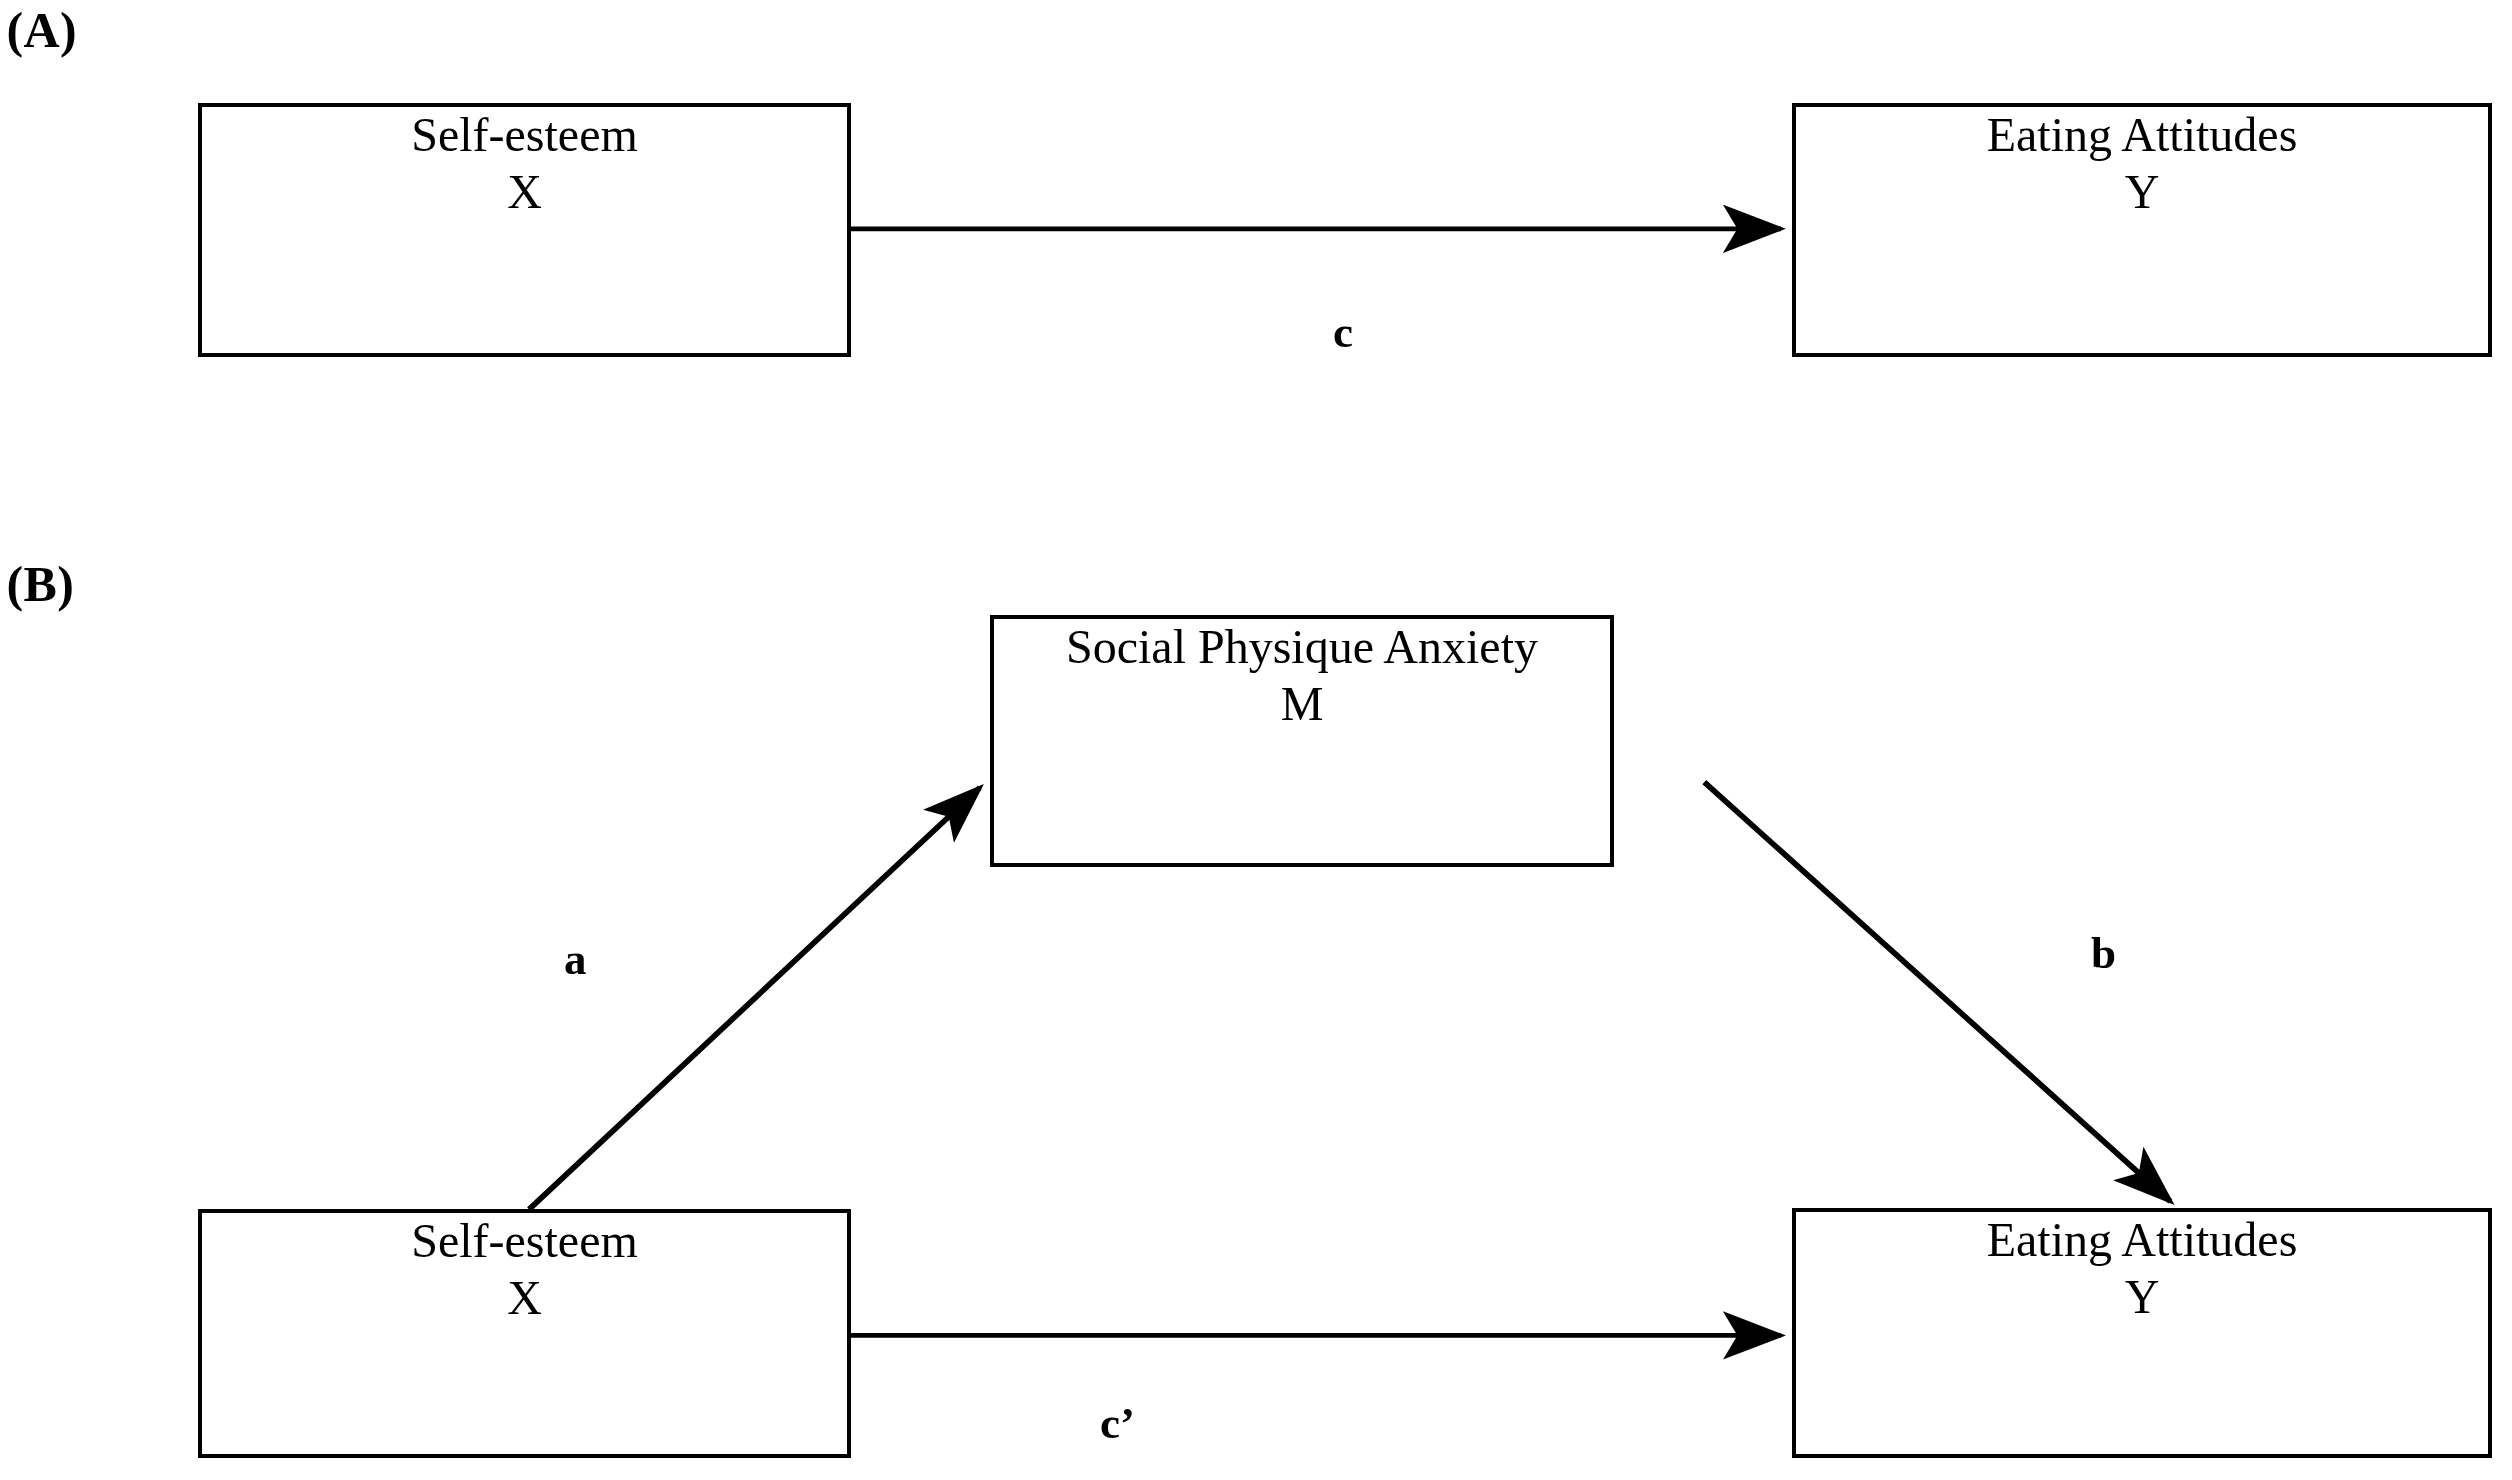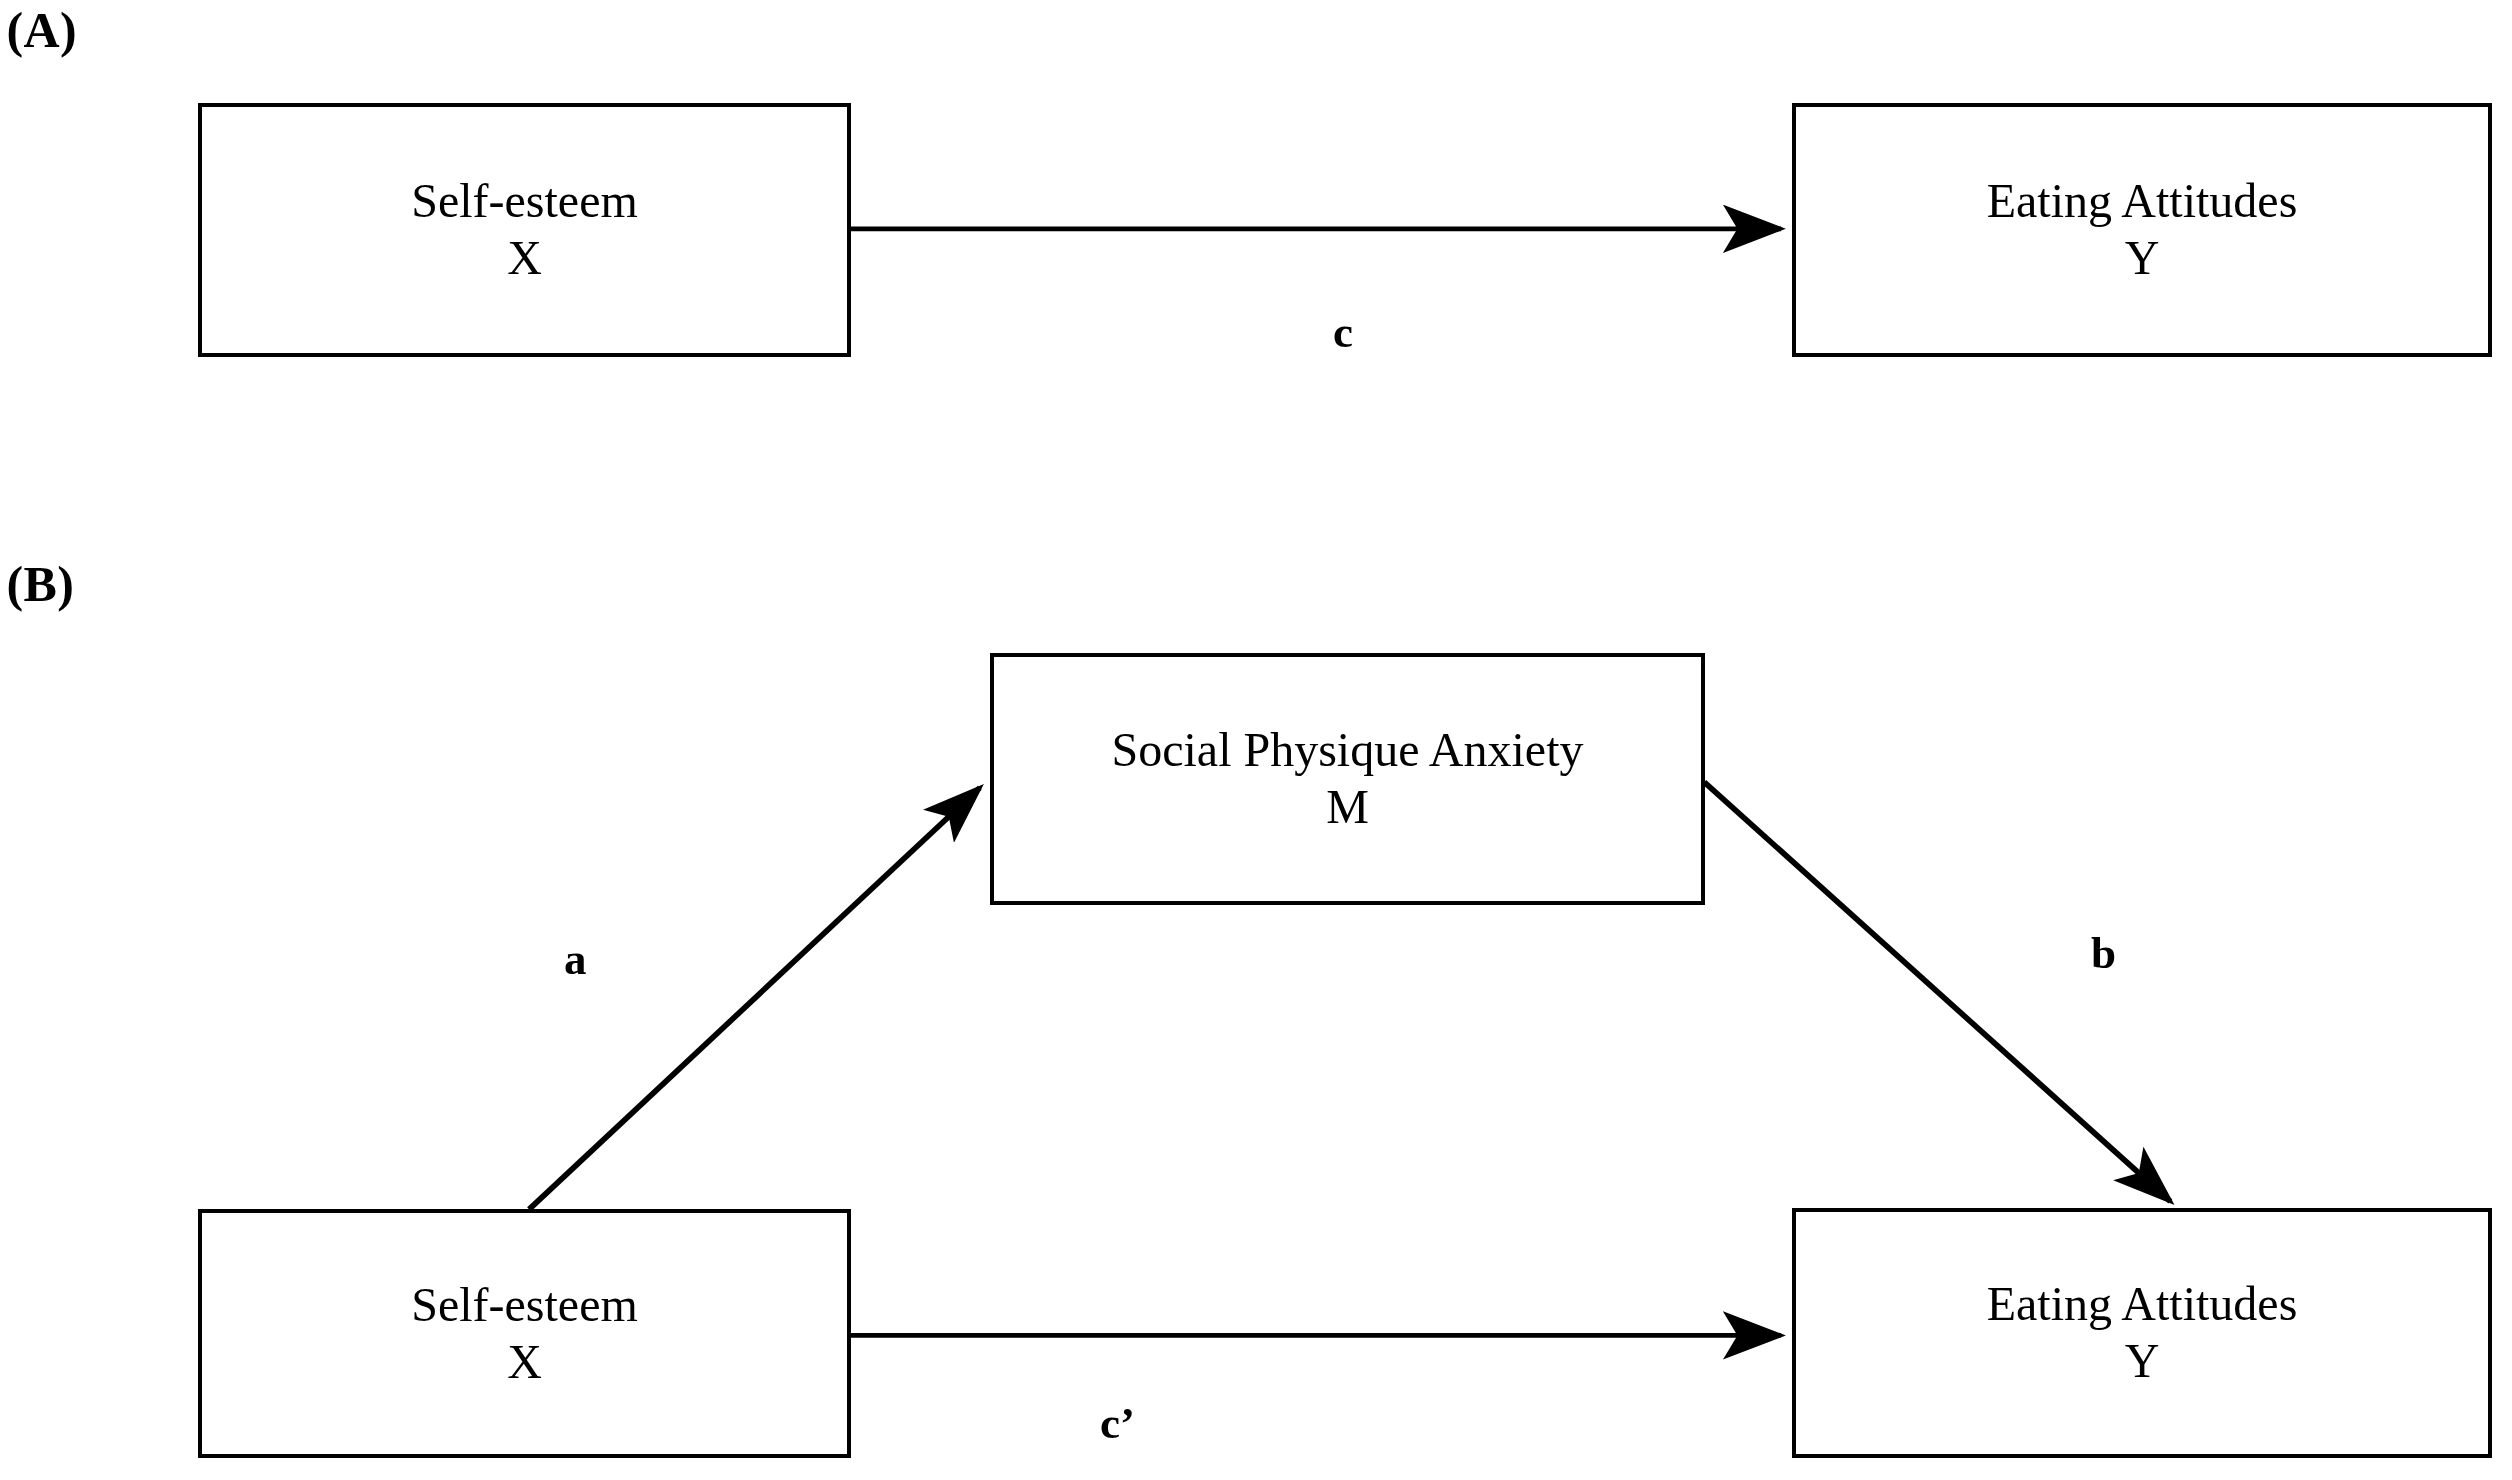--- a/index.html
+++ b/index.html
@@ -31,21 +31,20 @@
   }
   
   .node-box {
     position: absolute;
     box-sizing: border-box;
     background: #ffffff;
     border: 4px solid #000000;
     display: flex;
     flex-direction: column;
     align-items: center;
-    justify-content: center;
     text-align: center;
   }
   .node-title {
     font-family: "Liberation Serif", "DejaVu Serif", serif;
     font-size: 48px;
     line-height: 1.18;
     white-space: nowrap;
   }
   .node-symbol {
     font-family: "Liberation Serif", "DejaVu Serif", serif;
@@ -104,21 +103,21 @@
 
   <div class="node-box" style="left:1792px; top:103px; width:700px; height:254px;">
     <div class="node-title">Eating Attitudes</div>
     <div class="node-symbol">Y</div>
   </div>
 
   <div class="path-label" style="left:1333px; top:310px;">c</div>
 
   <div class="panel-letter" style="left:6.5px; top:559px;">(B)</div>
 
-  <div class="node-box" style="left:990px; top:653px; width:715px; height:252px;">
+  <div class="node-box" style="left:990px; top:615px; width:624px; height:252px;">
     <div class="node-title">Social Physique Anxiety</div>
     <div class="node-symbol">M</div>
   </div>
 
   <div class="node-box" style="left:198px; top:1209px; width:653px; height:249px;">
     <div class="node-title">Self-esteem</div>
     <div class="node-symbol">X</div>
   </div>
 
   <div class="node-box" style="left:1792px; top:1208px; width:700px; height:250px;">

